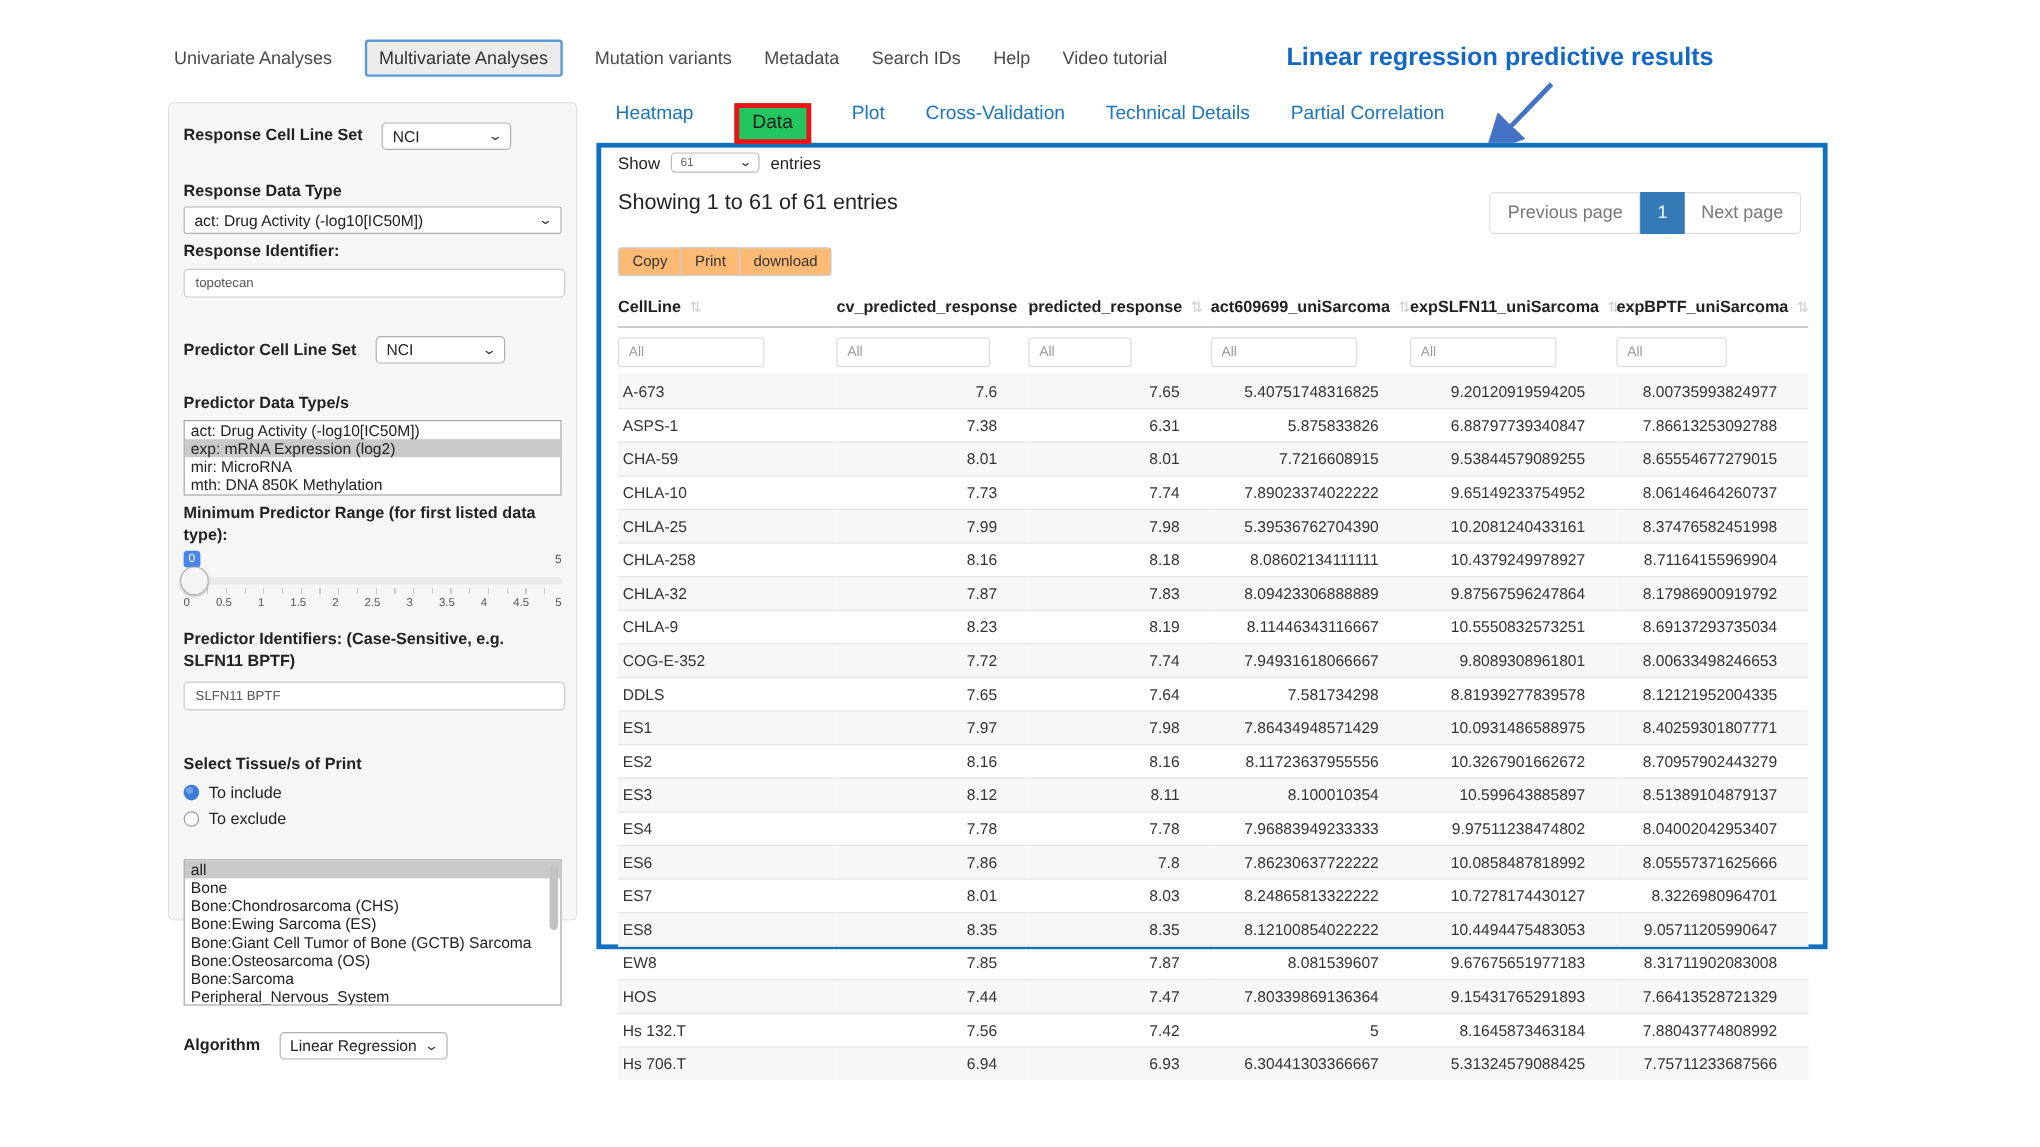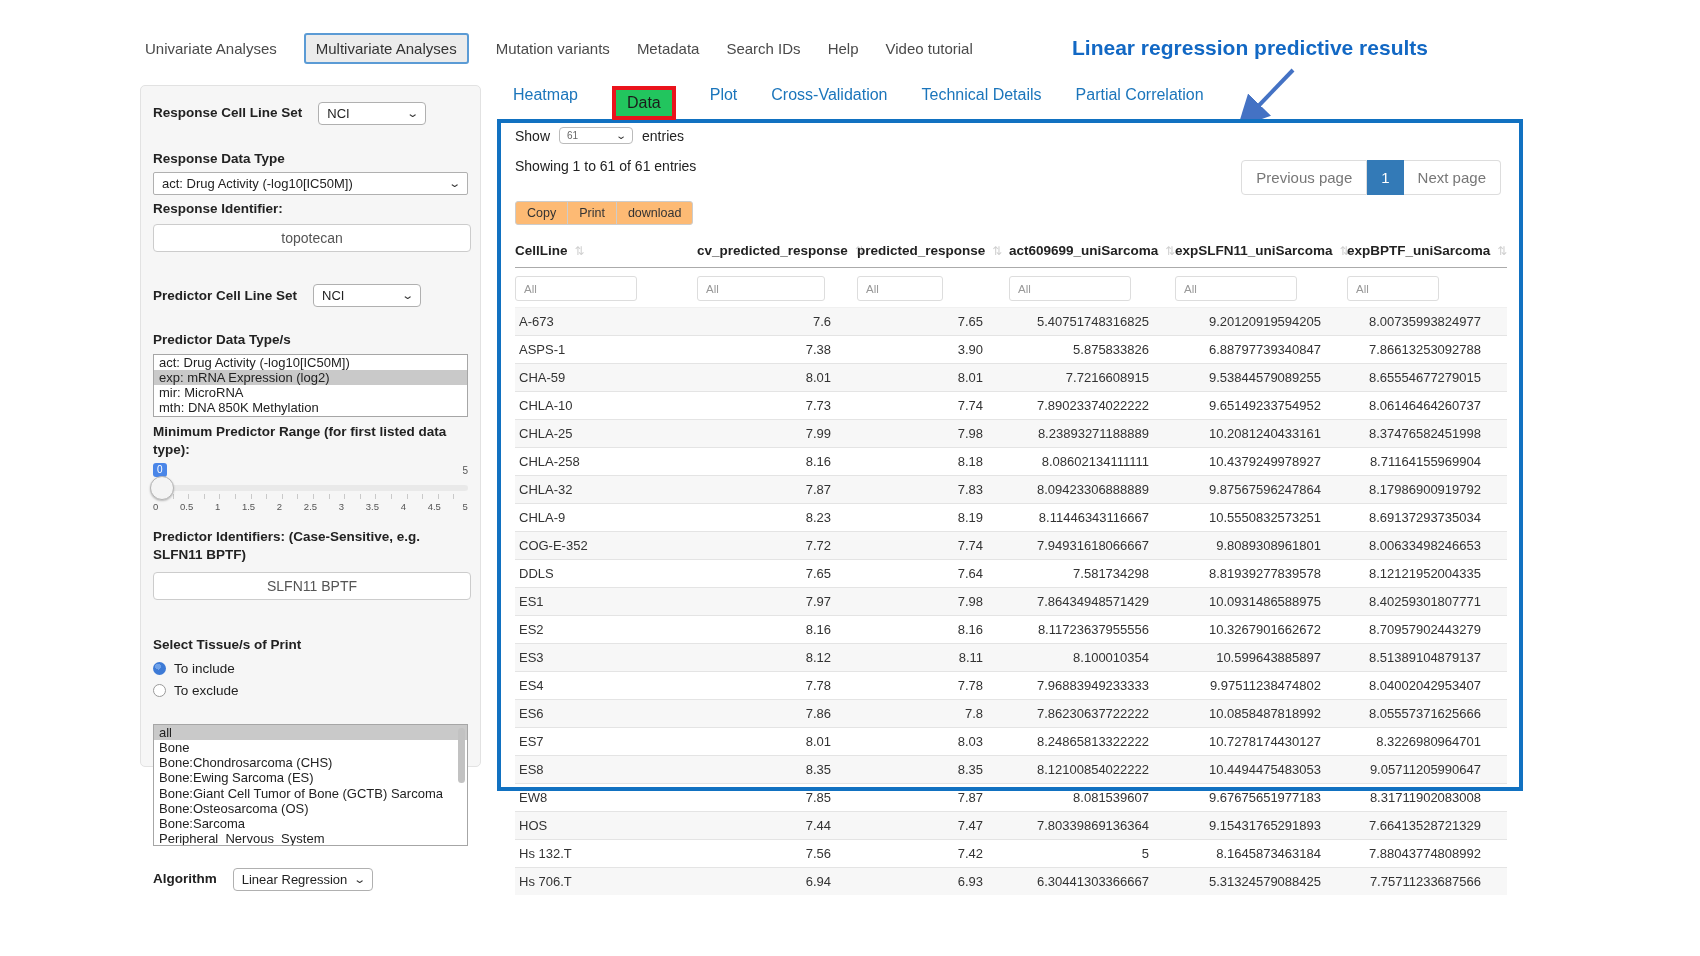--- a/index.html
+++ b/index.html
@@ -17,22 +17,22 @@
   .annotation-arrow{position:absolute;left:1205px;top:60px;}
   
   .sidebar{position:absolute;left:140px;top:85px;width:341px;height:682px;background:#f6f6f6;
     border:1px solid #e2e2e2;border-radius:5px;padding:16px 12px;box-sizing:border-box;}
   .lbl{font-weight:bold;font-size:13.5px;color:#222;line-height:1.35;}
   .inline-row{display:flex;align-items:center;gap:16px;}
   .sel-box{display:inline-flex;align-items:center;justify-content:space-between;background:#fff;
     border:1px solid #b0b0b0;border-radius:4px;padding:3px 8px;font-size:13px;color:#222;cursor:pointer;}
   .sel-box .chev{color:#333;font-size:11px;margin-left:8px;transform:scaleX(1.4);}
   .sel-wide{width:315px;box-sizing:border-box;border-radius:2px;}
-  .txt-input{background:#fff;border:1px solid #ccc;border-radius:4px;padding:5px 9px;font-size:14px;color:#555;
-    width:318px;box-sizing:border-box;text-align:center;}
+  .txt-input{background:#fff;border:1px solid #ccc;border-radius:4px;padding:5px 9px;font-size:11px;color:#555;
+    width:318px;box-sizing:border-box;}
   .listbox{background:#fff;border:1px solid #a6a6a6;font-size:13px;color:#222;position:relative;overflow:hidden;}
   .listbox .row{padding:0 5px;line-height:15.2px;white-space:nowrap;cursor:pointer;}
   .listbox .row.sel{background:#c9c9c9;}
   .lb-scroll{position:absolute;right:2px;top:3px;width:7px;height:55px;border-radius:4px;background:#c2c2c2;}
   
   .slider-wrap{position:relative;height:55px;margin-top:4px;width:315px;}
   .slider-badge{position:absolute;left:0;top:0;background:#4a86e8;color:#fff;font-size:10px;line-height:14px;
     padding:0 4px;border-radius:3px;}
   .slider-max{position:absolute;right:0;top:2px;font-size:10px;color:#555;}
   .slider-track{position:absolute;left:0;right:0;top:22px;height:6px;background:#e9e9e9;border-radius:3px;}
@@ -50,21 +50,21 @@
   .tabs{position:absolute;left:513px;top:86px;display:flex;align-items:flex-start;gap:34px;font-size:16px;color:#1b75bb;z-index:6;}
   .tab{cursor:pointer;white-space:nowrap;}
   .tab.red-box{border:4px solid #ea131c;padding:4px 11px;color:#1b1b1b;background:#22c55e;}
   
   .panel{position:absolute;left:497px;top:119px;width:1026px;height:672px;border:4px solid #1171c1;
     background:#fff;box-sizing:border-box;padding:3px 0 0 14px;}
   .show-row{display:flex;align-items:center;gap:9px;font-size:14px;color:#222;margin-top:1px;}
   .mini-sel{display:inline-flex;align-items:center;justify-content:space-between;width:58px;
     border:1px solid #bbb;border-radius:4px;padding:2px 7px;font-size:10px;color:#666;background:#fff;cursor:pointer;}
   .mini-sel .chev{font-size:10px;color:#333;transform:scaleX(1.4);}
-  .showing-text{font-size:14px;color:#222;margin-top:14px;}
+  .showing-text{font-size:18px;color:#222;margin-top:14px;}
   .pagination{position:absolute;right:18px;top:37px;display:flex;font-size:15px;color:#777;}
   .pg-btn{border:1px solid #ddd;padding:8px 14px;background:#fff;cursor:pointer;white-space:nowrap;}
   .pg-prev{border-radius:4px 0 0 4px;}
   .pg-num{background:#337ab7;border:1px solid #337ab7;color:#fff;padding:8px 13px;cursor:pointer;}
   .pg-next{border-radius:0 4px 4px 0;border-left:none;}
   .dt-buttons{margin-top:27px;display:flex;}
   .dt-btn{border:1px solid #ccc;background:#fdba74;padding:4px 11px;font-size:12.5px;color:#333;cursor:pointer;}
   .dt-btn + .dt-btn{margin-left:-1px;}
   .dt-btn:first-child{border-radius:3px 0 0 3px;}
   .dt-btn:last-child{border-radius:0 3px 3px 0;}
@@ -255,21 +255,21 @@
           <td class="name">A-673</td>
           <td class="num">7.6</td>
           <td class="num">7.65</td>
           <td class="num">5.40751748316825</td>
           <td class="num">9.20120919594205</td>
           <td class="num">8.00735993824977</td>
         </tr>
         <tr>
           <td class="name">ASPS-1</td>
           <td class="num">7.38</td>
-          <td class="num">3.90</td>
+          <td class="num">6.31</td>
           <td class="num">5.875833826</td>
           <td class="num">6.88797739340847</td>
           <td class="num">7.86613253092788</td>
         </tr>
         <tr class="odd">
           <td class="name">CHA-59</td>
           <td class="num">8.01</td>
           <td class="num">8.01</td>
           <td class="num">7.7216608915</td>
           <td class="num">9.53844579089255</td>
@@ -280,21 +280,21 @@
           <td class="num">7.73</td>
           <td class="num">7.74</td>
           <td class="num">7.89023374022222</td>
           <td class="num">9.65149233754952</td>
           <td class="num">8.06146464260737</td>
         </tr>
         <tr class="odd">
           <td class="name">CHLA-25</td>
           <td class="num">7.99</td>
           <td class="num">7.98</td>
-          <td class="num">8.23893271188889</td>
+          <td class="num">5.39536762704390</td>
           <td class="num">10.2081240433161</td>
           <td class="num">8.37476582451998</td>
         </tr>
         <tr>
           <td class="name">CHLA-258</td>
           <td class="num">8.16</td>
           <td class="num">8.18</td>
           <td class="num">8.08602134111111</td>
           <td class="num">10.4379249978927</td>
           <td class="num">8.71164155969904</td>

